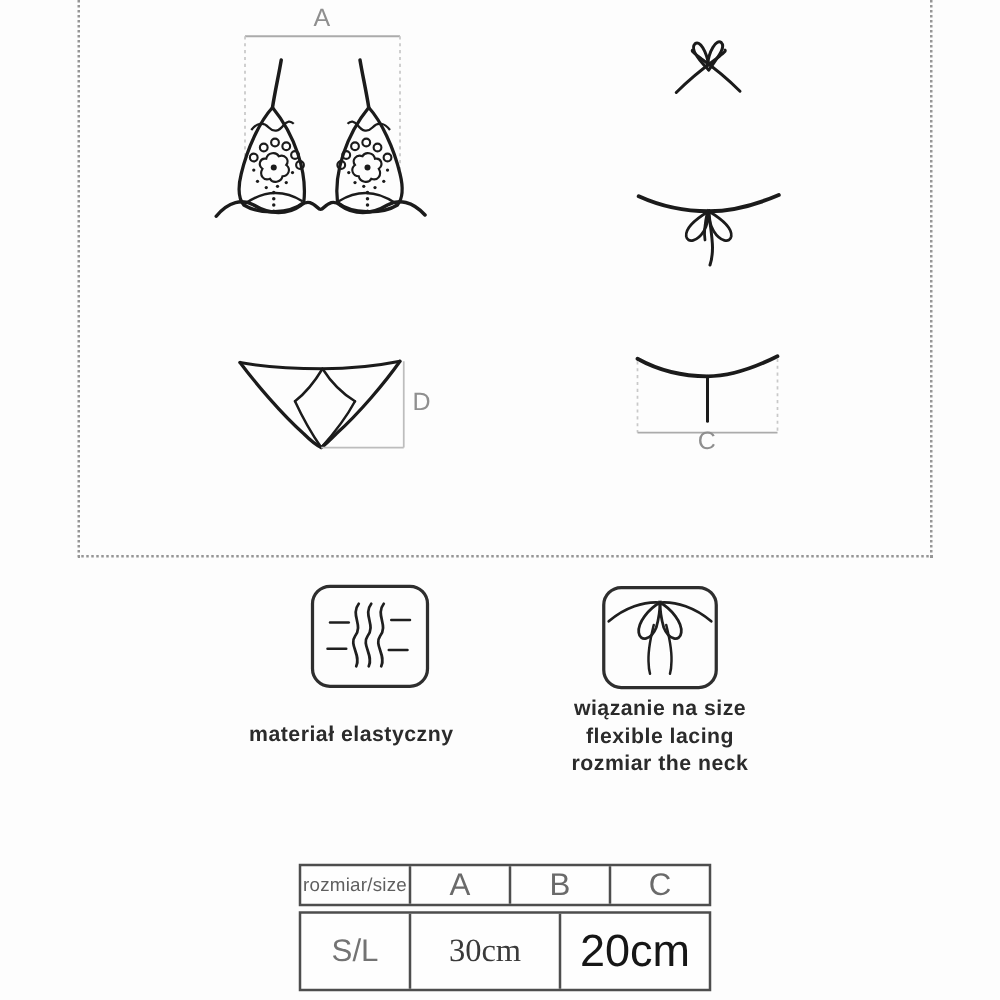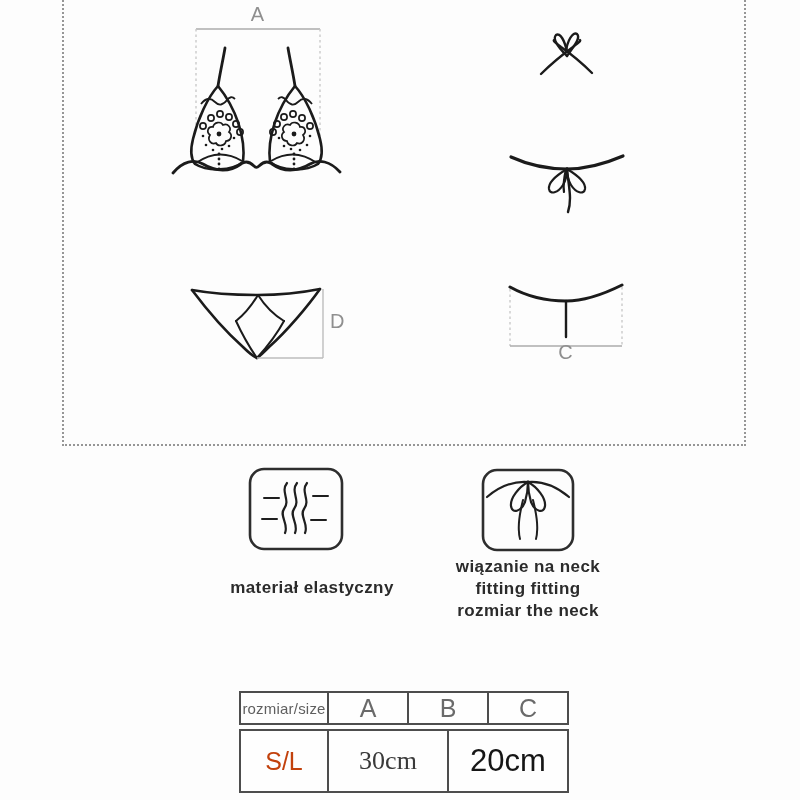--- a/index.html
+++ b/index.html
@@ -24,42 +24,42 @@
 
   
   .feature-icon{position:absolute;}
   #flexible-icon{left:248px;top:467px;}
   #lacing-icon{left:481px;top:468px;}
   .caption{
     position:absolute;width:240px;text-align:center;
     color:#2b2b2b;font-size:17px;line-height:22px;font-weight:600;
     letter-spacing:0.4px;
   }
-  #caption-flexible{left:192px;top:577px;}
+  #caption-flexible{left:161px;top:577px;}
   #caption-lacing{left:408px;top:556px;}
 
   
   .size-table{position:absolute;left:239px;top:691px;width:330px;}
   .t-row{
     display:flex;border:2px solid #4d4d4d;box-sizing:border-box;
     background:#fefefe;
   }
   .t-head{height:34px;}
   .t-body{height:64px;margin-top:4px;}
   .t-cell{
     display:flex;align-items:center;justify-content:center;
     box-sizing:border-box;flex:1 1 0;
   }
   .t-cell.c0{flex:0 0 86px;}
   .t-cell + .t-cell{border-left:2px solid #4d4d4d;}
   .t-head .c0{font-size:15px;color:#5f5f5f;letter-spacing:0.2px;}
   .t-head .col{font-size:25px;color:#6a6a6a;font-weight:400;}
-  .cell-size{font-size:25px;color:#c2410c;}
+  .cell-size{font-size:25px;color:#737373;}
   .cell-val-a{font-size:26px;color:#3a3a3a;font-family:Liberation Serif, serif;}
-  .cell-val-b,.cell-val-c{font-size:31px;color:#161616;}
+  .cell-val-b,.cell-val-c{font-size:36px;color:#161616;}
 </style>
 </head>
 <body>
 
 <div id="stage">
 
   <div class="diagram-panel"></div>
 
   <svg id="bra-front-svg" class="drawing" width="250" height="200" viewBox="0 0 250 200">
     <defs>
@@ -178,22 +178,22 @@
       <path d="M 47,14 C 56,19 65,30 64,38 C 63,46 54,44 50,34 C 48,27 47,20 47,14 Z"></path>
       <path d="M 42,32 C 39,44 37,55 38,64 C 38,68 39,70 39,71" stroke-width="2"></path>
       <path d="M 52,32 C 55,44 57,55 56,64 C 56,68 55,70 55,71" stroke-width="2"></path>
     </g>
   </svg>
 
   <div class="caption" id="caption-flexible">
     <div>materiał elastyczny</div>
   </div>
   <div class="caption" id="caption-lacing">
-    <div>wiązanie na neck</div>
-    <div>fitting fitting</div>
+    <div>wiązanie na size</div>
+    <div>flexible lacing</div>
     <div>rozmiar the neck</div>
   </div>
 
   <div class="size-table">
     <div class="t-row t-head">
       <div class="t-cell c0">rozmiar/size</div>
       <div class="t-cell col">A</div>
       <div class="t-cell col">B</div>
       <div class="t-cell col">C</div>
     </div>

